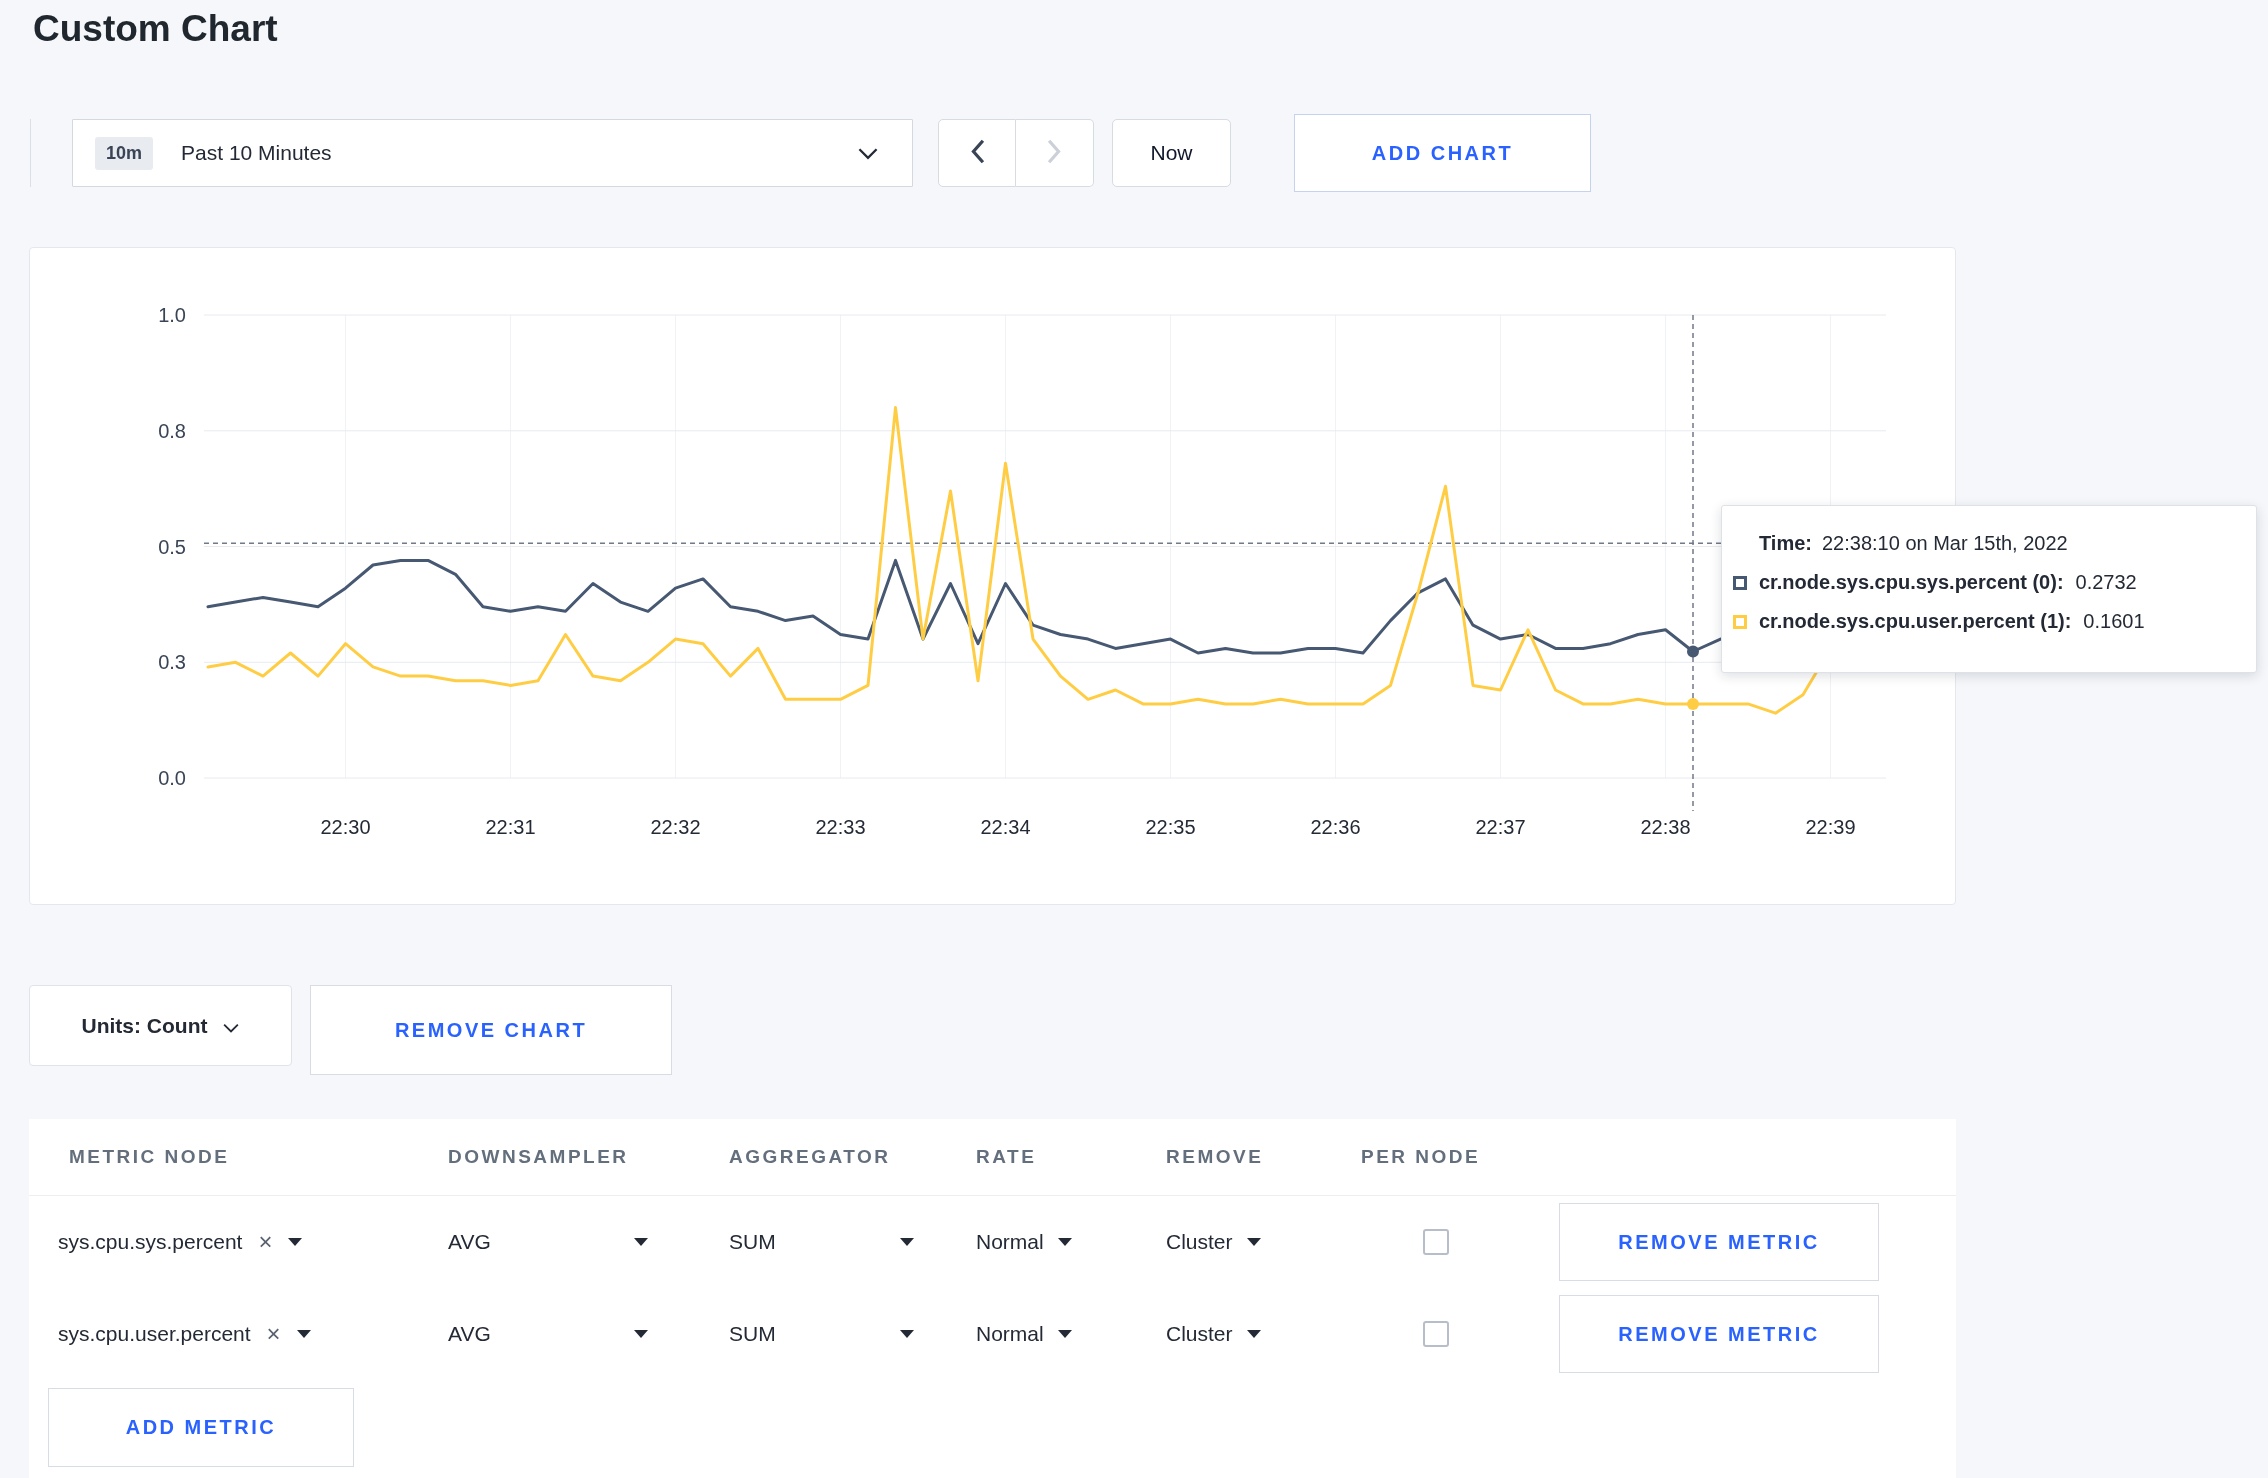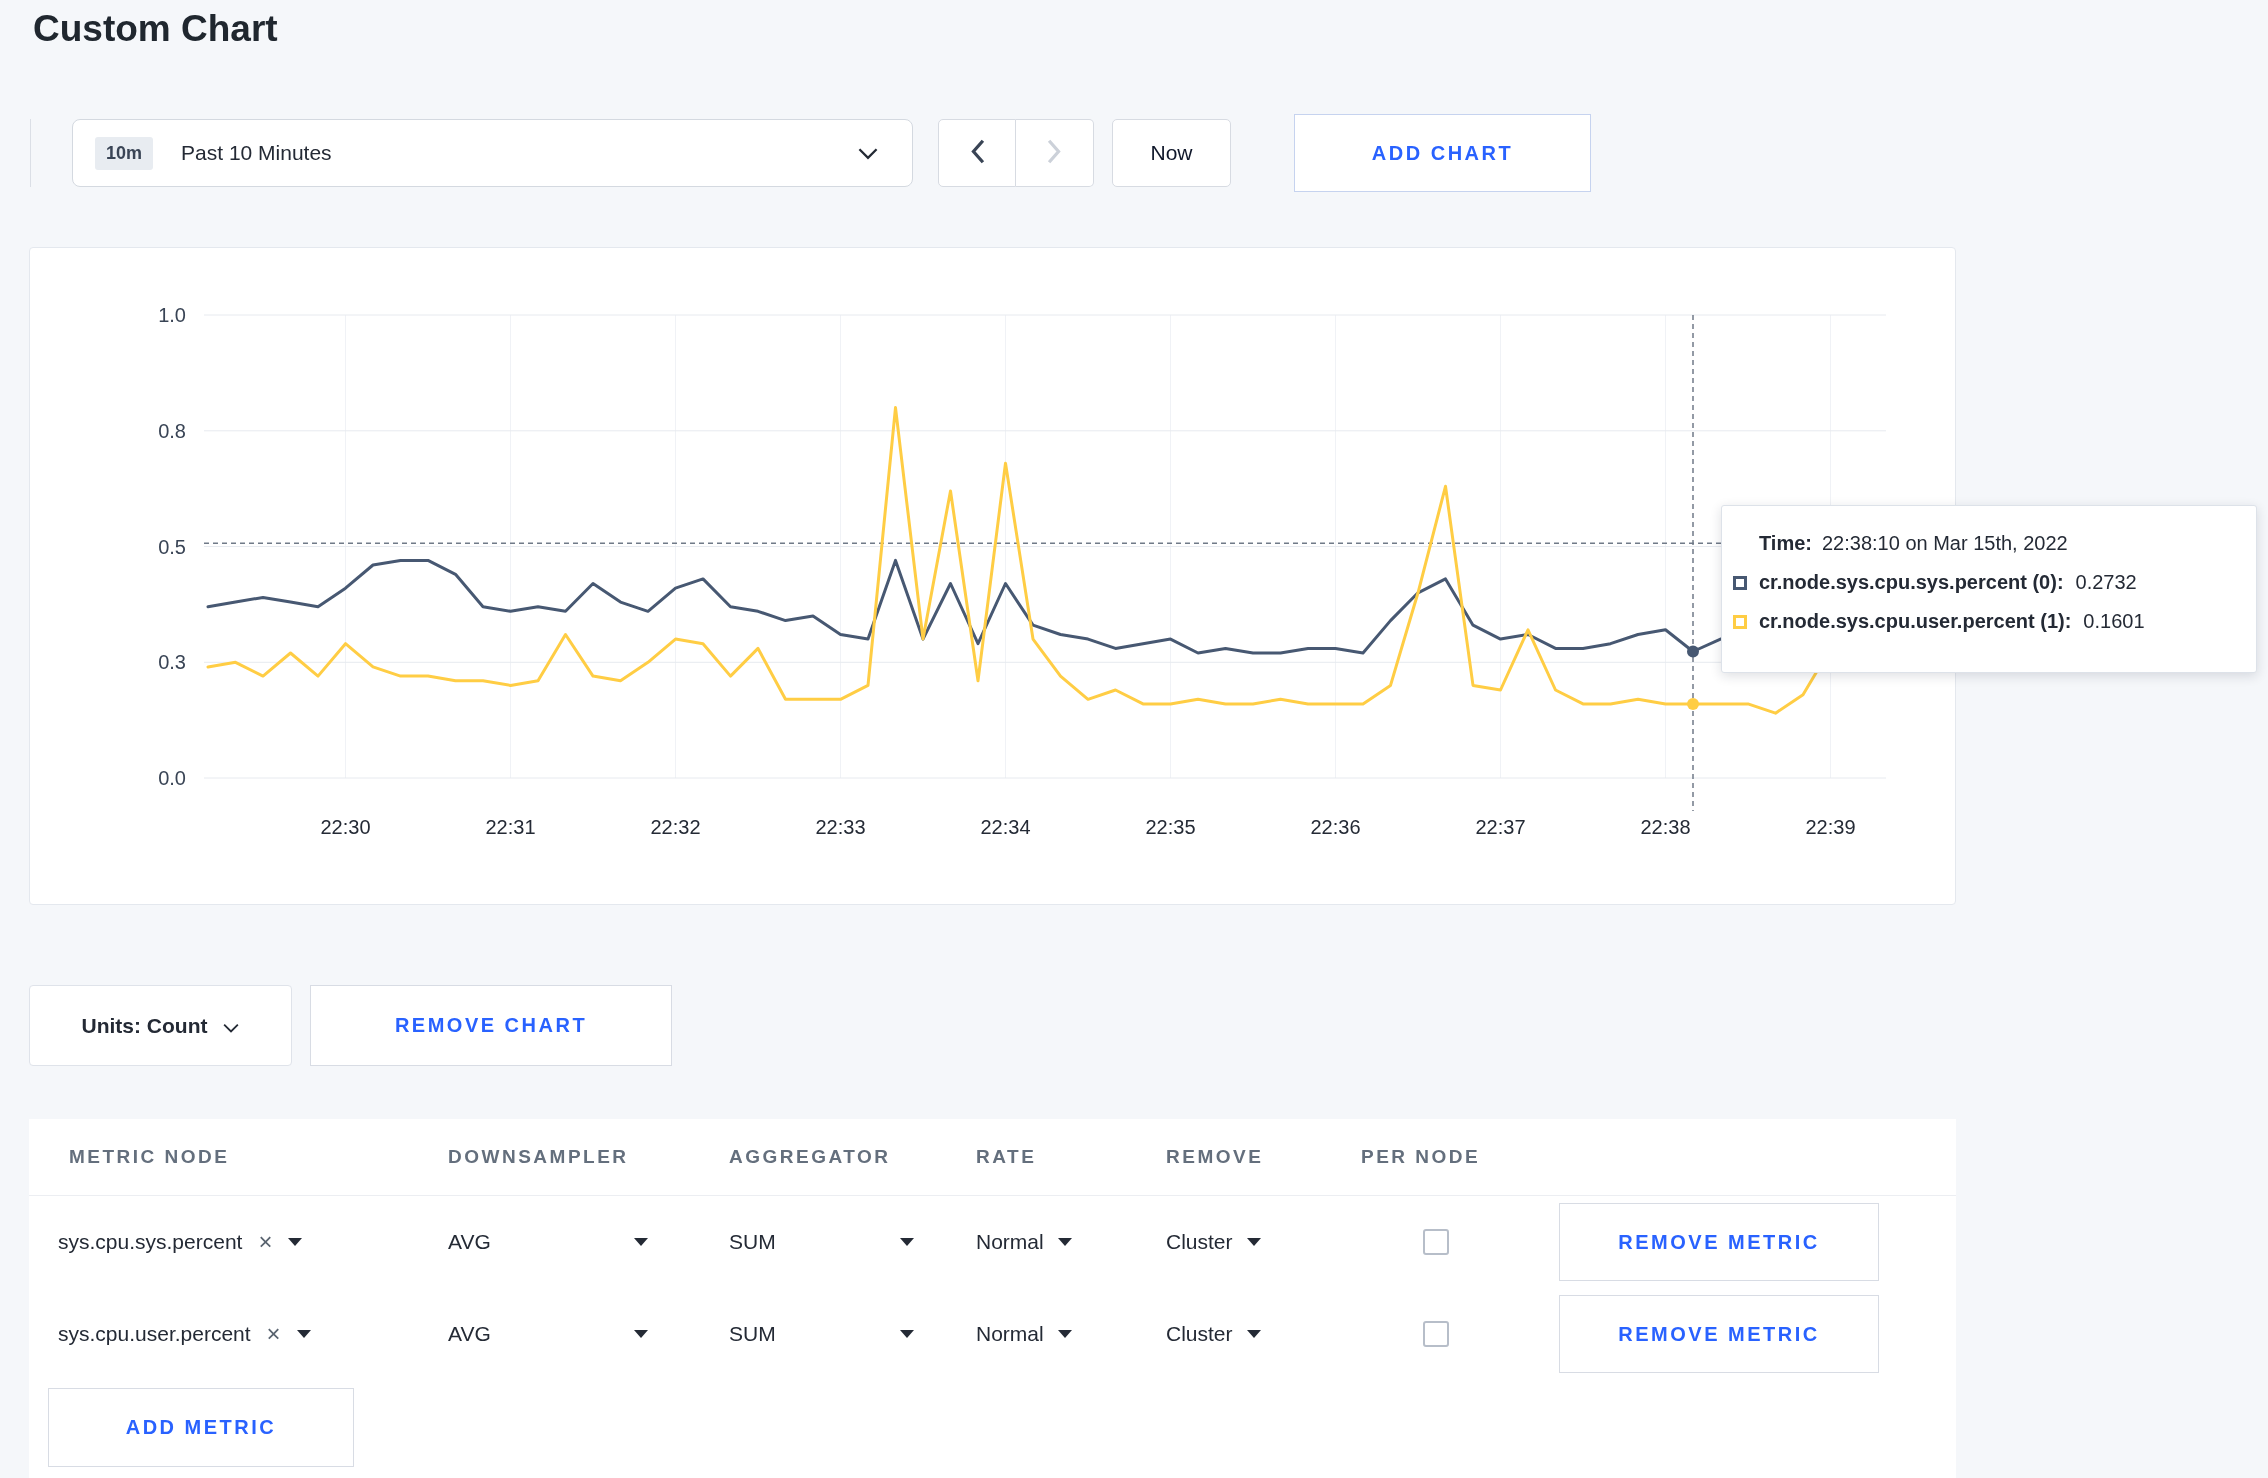--- a/index.html
+++ b/index.html
@@ -19,21 +19,21 @@
   }
 
   
   .toolbar {
     position:absolute; left:30px; top:114px; height:78px;
     display:flex; align-items:center;
   }
   .vrule { width:1px; height:68px; background:#dbdfe6; margin-right:41px; }
   .timerange {
     width:841px; height:68px; background:#fff;
-    border:1px solid #d4d9e0; border-radius:8px;
+    border:1px solid #d4d9e0; border-radius:1px;
     display:flex; align-items:center; padding:0 34px 0 22px; cursor:pointer;
   }
   .tr-badge {
     background:#e8ecf1; color:#394455; font-weight:bold; font-size:18px;
     padding:6px 11px; border-radius:3px;
   }
   .tr-label { font-size:21px; margin-left:28px; color:#242a35; }
   .timerange .chev { margin-left:auto; display:flex; }
   .pager { display:flex; margin-left:25px; }
   .pager-btn {
@@ -74,21 +74,21 @@
   .swatch { width:14px; height:14px; border:3px solid #000; background:#fff; margin-right:12px; flex:none; }
   .tt-value { margin-left:2px; }
 
   
   .chart-controls { position:absolute; left:29px; top:985px; display:flex; }
   .units-btn {
     width:263px; height:81px; background:#fff; border:1px solid #dfe3ea; border-radius:4px;
     display:flex; align-items:center; justify-content:center; gap:16px;
     font-family:inherit; font-size:21px; font-weight:bold; color:#242a35; cursor:pointer;
   }
-  .remove-chart-btn { margin-left:18px; width:362px; height:81px; }
+  .remove-chart-btn { margin-left:18px; width:362px; height:90px; }
 
   
   .metrics-card {
     position:absolute; left:29px; top:1119px; width:1927px; height:359px;
     background:#fff;
   }
   .row-grid {
     display:grid;
     grid-template-columns:390px 281px 247px 190px 184px 209px auto;
     align-items:center; padding-left:29px;

